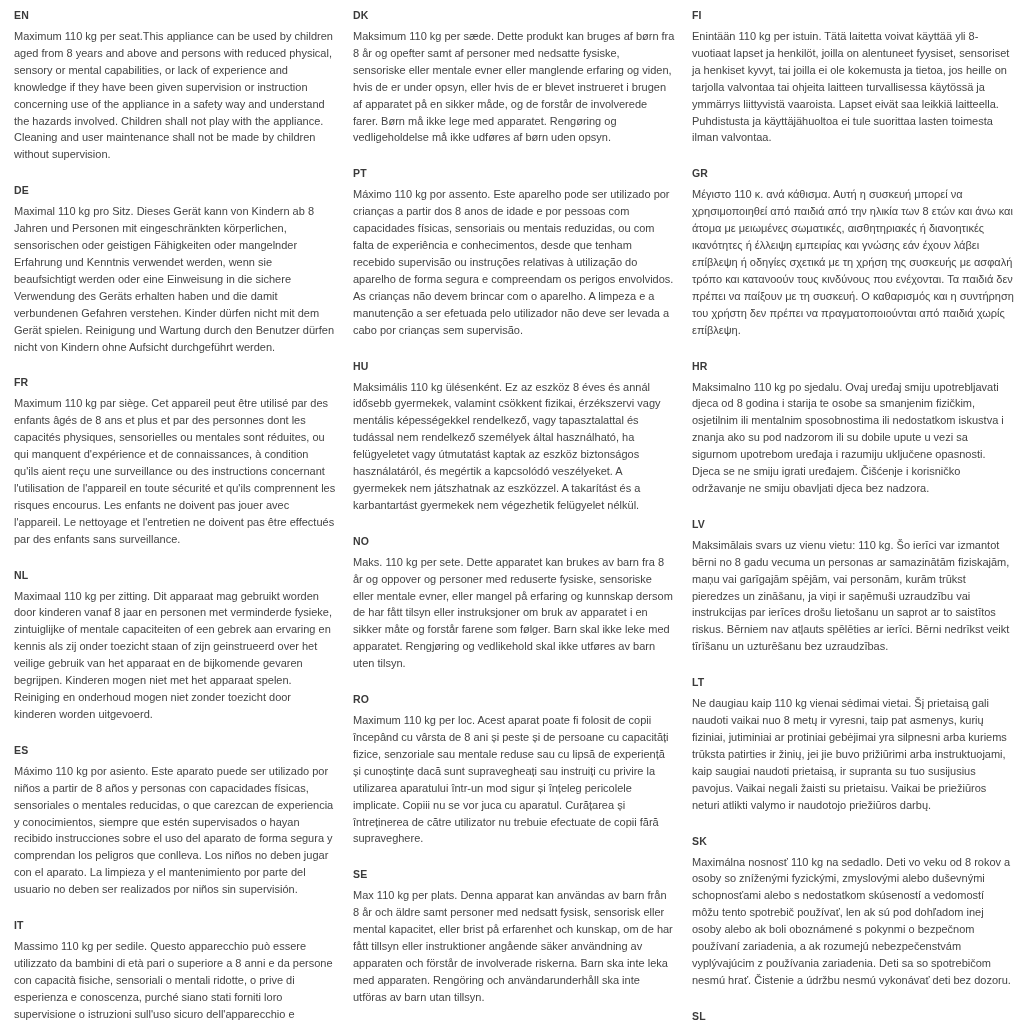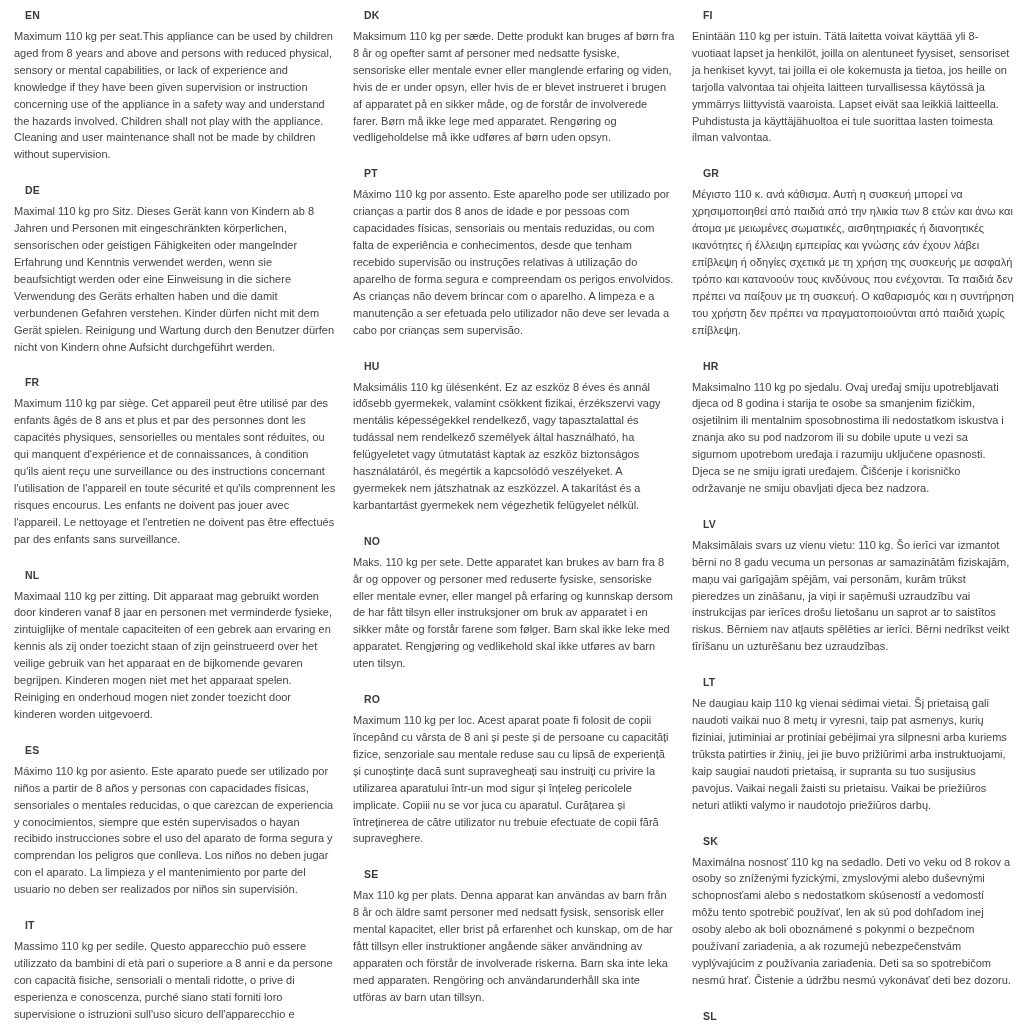--- a/index.html
+++ b/index.html
@@ -24,21 +24,21 @@
     width: 322px;
     flex: 0 0 322px;
   }
   .lang-section {
     margin: 0 0 21px 0;
   }
   .lang-code {
     font-size: 10.5px;
     font-weight: 700;
     color: #3a3a3a;
-    margin: 0 0 7px 11px;
+    margin: 0 0 7px 0;
     letter-spacing: 0.2px;
   }
   .lang-text {
     font-size: 11px;
     line-height: 16.9px;
     margin: 0;
     color: #444444;
     text-align: left;
   }
 </style>

